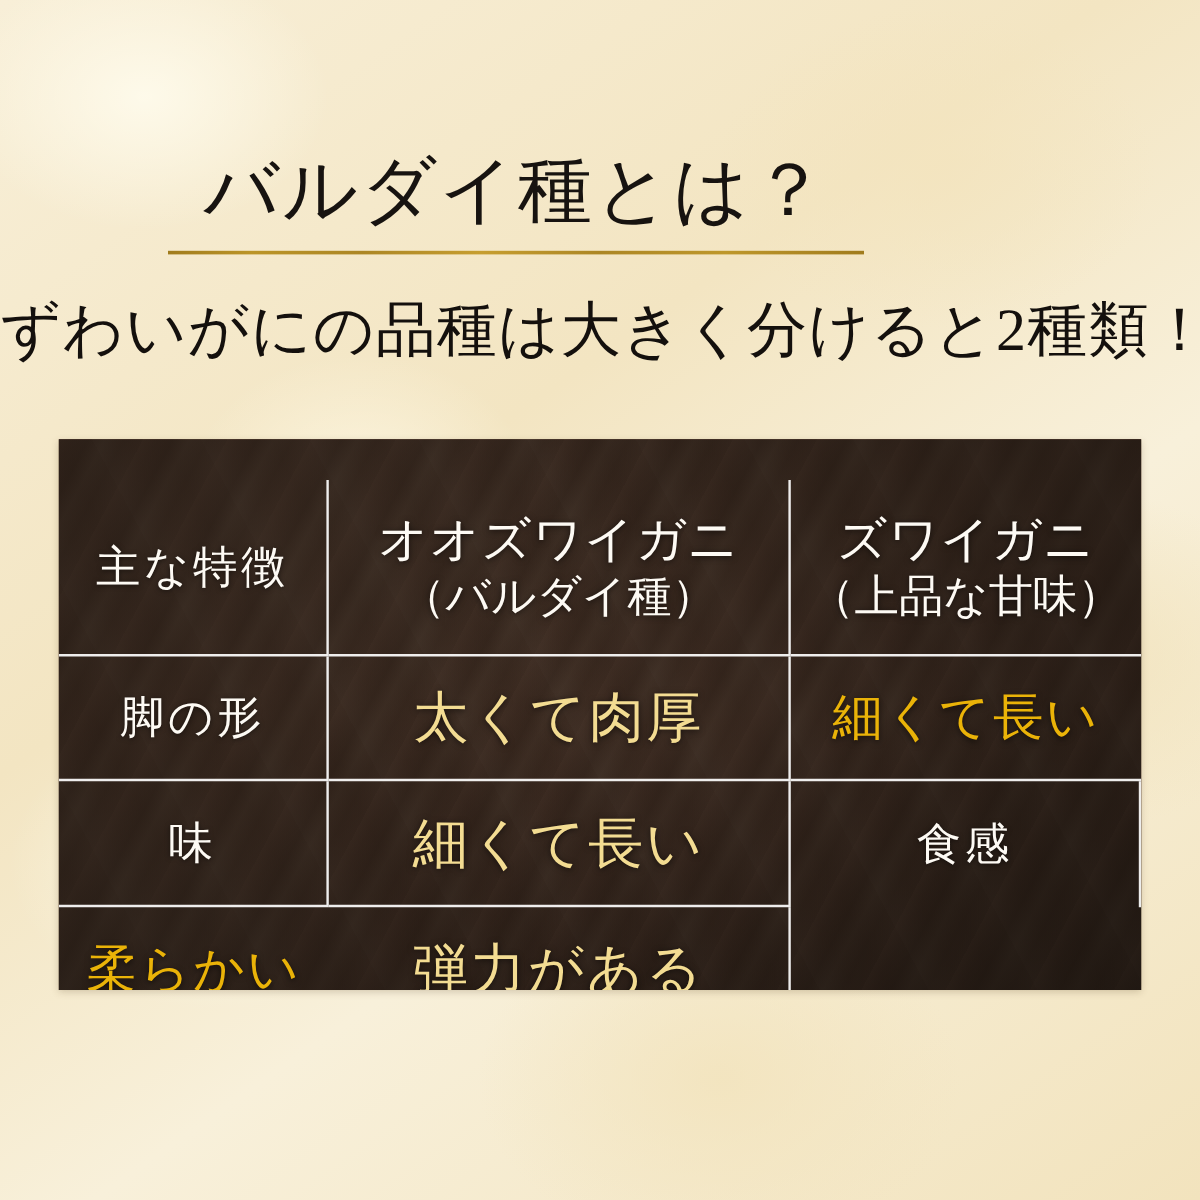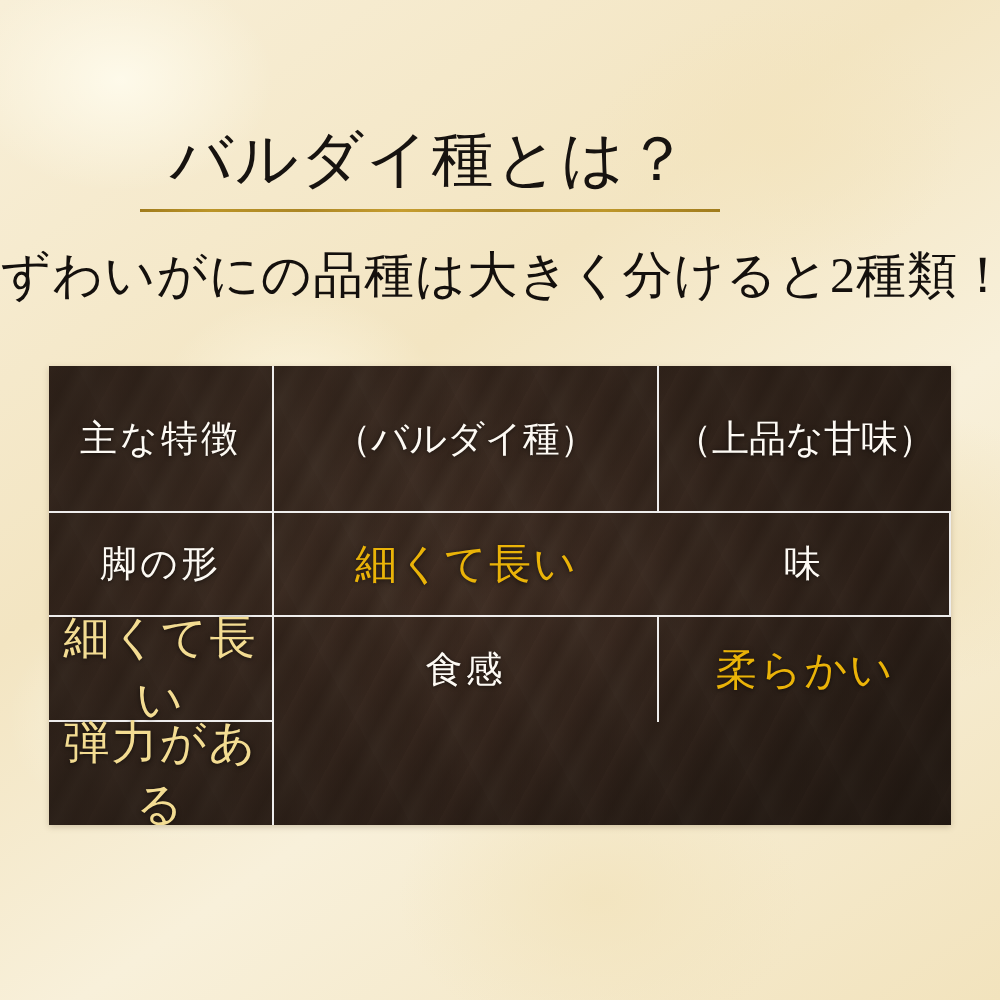--- a/index.html
+++ b/index.html
@@ -112,20 +112,21 @@
     background:
       linear-gradient(90deg, rgba(30,22,16,.66) 0%, rgba(30,22,16,.50) 45%, rgba(24,18,13,.68) 100%),
       linear-gradient(180deg, rgba(26,19,14,.52) 0%, rgba(26,19,14,.44) 50%, rgba(20,15,11,.62) 100%);
   }
   .grid {
     position: absolute;
     inset: 0;
     display: grid;
     grid-template-columns: 225px 385px 292px;
     grid-template-rows: 147px 104px 105px 103px;
+    margin-top: 34px;
   }
   .cell {
     display: flex;
     align-items: center;
     justify-content: center;
     text-align: center;
     box-sizing: border-box;
     position: relative;
   }
   .cell.rb { border-right: 2px solid rgba(255,255,255,.92); }
@@ -178,32 +179,37 @@
     <div class="table-photo"></div>
     <div class="table-shade"></div>
 
     <div class="grid">
 
       <div class="cell rb bb">
         <span class="label-text">主な特徴</span>
       </div>
       <div class="cell rb bb">
         <span class="head-text">
+          <span>オオズワイガニ</span>
           <span class="sub">（バルダイ種）</span>
         </span>
       </div>
       <div class="cell bb">
         <span class="head-text">
+          <span>ズワイガニ</span>
           <span class="sub">（上品な甘味）</span>
         </span>
       </div>
 
       <div class="cell rb bb">
         <span class="label-text">脚の形</span>
       </div>
+      <div class="cell rb bb">
+        <span class="value-gold">太くて肉厚</span>
+      </div>
       <div class="cell bb">
         <span class="value-white">細くて長い</span>
       </div>
 
       <div class="cell rb bb">
         <span class="label-text">味</span>
       </div>
       <div class="cell rb bb">
         <span class="value-gold">細くて長い</span>
       </div>

